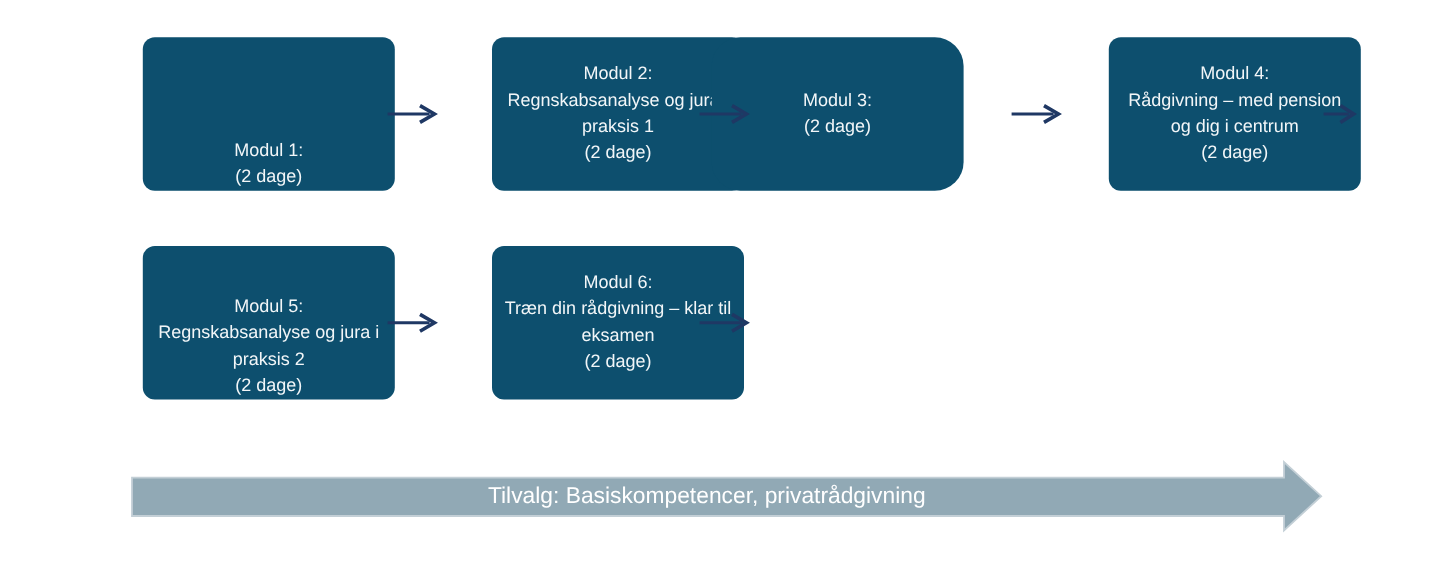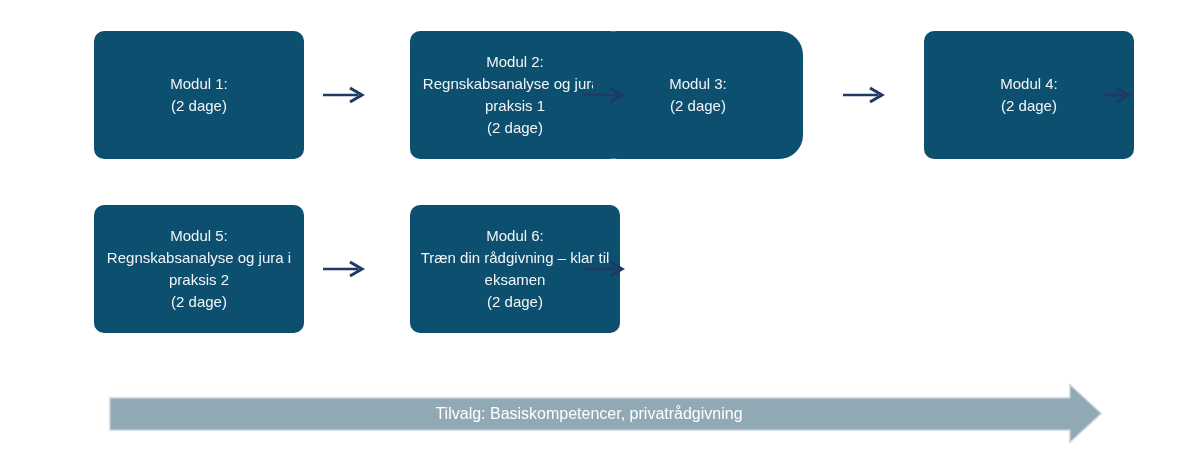--- a/index.html
+++ b/index.html
@@ -16,29 +16,29 @@
     font-family:"Liberation Sans", sans-serif;overflow:hidden;}
   .canvas{position:relative;width:1200px;height:474px;}
   .module{
     position:absolute;width:210px;height:128px;background:var(--box);
     border-radius:10px;color:var(--box-text);
     display:flex;flex-direction:column;align-items:center;justify-content:center;
     text-align:center;font-size:15px;line-height:22px;padding:0 8px;
   }
   .m-title{white-space:pre-line;}
   .row1{top:31px;} .row2{top:205px;}
-  .c1{left:94px;} .c2{left:378px;margin-left:32px;} .c3{left:593px;border-radius:24px;} .c4{left:924px;}
+  .c1{left:119px;justify-content:flex-end;} .c2{left:378px;margin-left:32px;} .c3{left:593px;border-radius:24px;} .c4{left:924px;}
   .flow-arrow{position:absolute;width:46px;height:20px;}
   .flow-arrow.short{width:30px;}
   .ar1{top:85px;} .ar2{top:259px;}
   .fa1{left:322px;} .fa2{left:582px;} .fa3{left:842px;} .fa4{left:1102px;}
   .banner-svg{position:absolute;left:108px;top:383px;width:996px;height:62px;}
   .banner-label{
     position:absolute;left:108px;top:398px;width:962px;height:32px;
-    line-height:32px;text-align:center;color:var(--banner-text);font-size:16px;
+    line-height:32px;text-align:center;color:var(--banner-text);font-size:19px;
   }
 </style>
 </head>
 <body>
 
 <div class="canvas">
 
   <div class="module row1 c1">
     <div>Modul 1:</div>
     <div>(2 dage)</div>
@@ -48,20 +48,22 @@
     <div class="m-title">Regnskabsanalyse og jura i
 praksis 1</div>
     <div>(2 dage)</div>
   </div>
   <div class="module row1 c3">
     <div>Modul 3:</div>
     <div>(2 dage)</div>
   </div>
   <div class="module row1 c4">
     <div>Modul 4:</div>
+    <div class="m-title">Rådgivning – med pension
+og dig i centrum</div>
     <div>(2 dage)</div>
   </div>
 
   <div class="module row2 c1">
     <div>Modul 5:</div>
     <div class="m-title">Regnskabsanalyse og jura i
 praksis 2</div>
     <div>(2 dage)</div>
   </div>
   <div class="module row2 c2">

